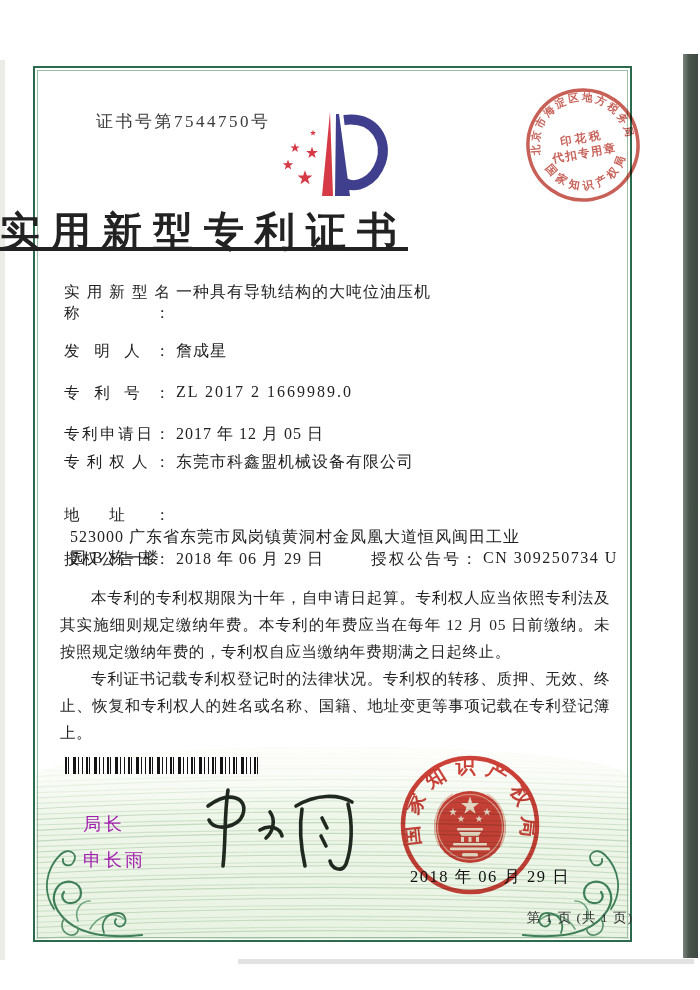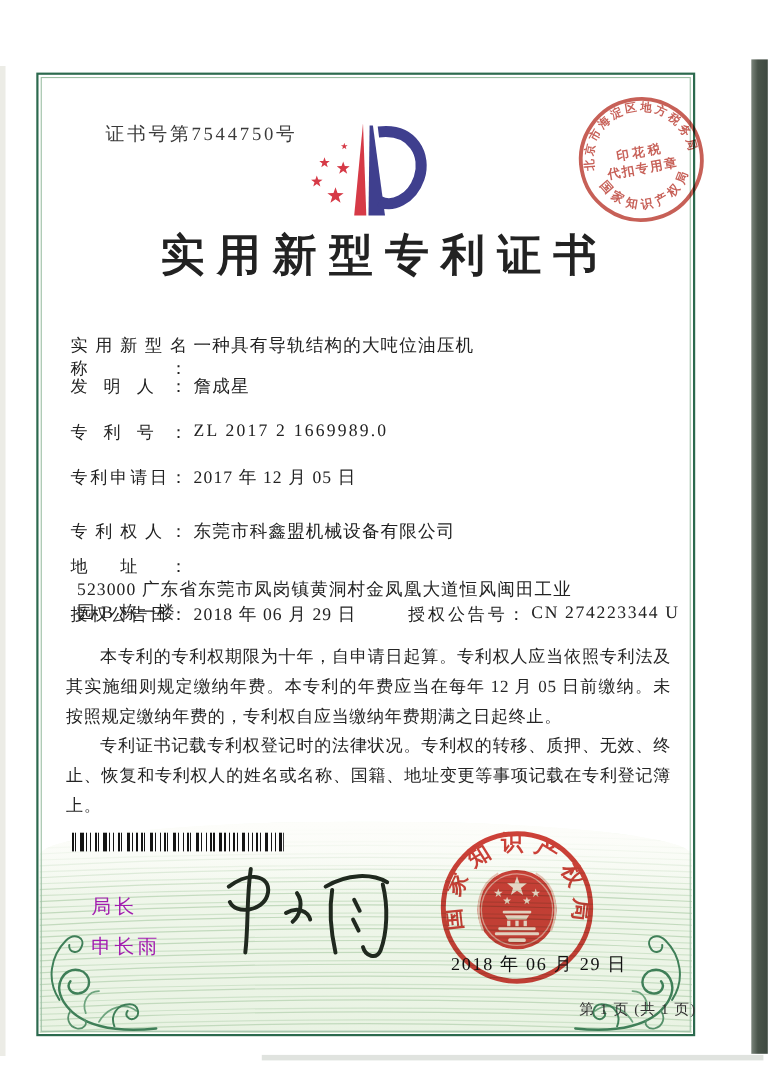--- a/index.html
+++ b/index.html
@@ -20,22 +20,22 @@
   
   #wave-panel{left:36px;top:747px;width:593px;height:192px;overflow:hidden;
     border-radius:48% 48% 0 0 / 16% 16% 0 0;
     background:linear-gradient(#fbfdf8,#eff6ea 35%,#e9f3e3);}
   #wave-fade{position:absolute;left:0;top:0;width:100%;height:70px;
     background:linear-gradient(#fdfdfa,rgba(253,253,250,0));}
 
   
   #cert-no{left:64px;top:110px;font-size:17px;letter-spacing:2.5px;color:#3a3a3a;margin-left:32px;}
   #logo{left:272px;top:98px;}
-  #title{left:0;right:0;top:204px;text-align:center;font-size:40px;font-weight:bold;
-    letter-spacing:11px;color:#222;}
+  #title{left:0;right:0;top:204px;font-size:40px;font-weight:bold;
+    letter-spacing:11px;color:#222;text-decoration:underline;}
 
   
   .field-row{position:absolute;left:64px;width:560px;font-size:16px;}
   .flabel{display:inline-block;width:106px;font-size:15.5px;text-align:justify;
     text-align-last:justify;vertical-align:top;color:#222;}
   .fvalue{display:inline-block;margin-left:6px;letter-spacing:1px;color:#222;vertical-align:top;}
   .fvalue.wrap{width:462px;line-height:21px;}
   .fgroup2{position:absolute;left:307px;top:0;white-space:nowrap;}
 
   
@@ -152,42 +152,42 @@
     <use href="#star" transform="translate(16,67) scale(0.55)"></use>
     <use href="#star" transform="translate(33,80) scale(0.78)"></use>
   </g>
   <polygon points="58,14 50,98 61,98" fill="#d63a47"></polygon>
   <polygon points="64,16 67,16 78,98 63,98" fill="#3f3f8e"></polygon>
   <path d="M72,22 C104,18 116,44 109,64 C102,84 84,91 73,85" fill="none" stroke="#3f3f8e" stroke-width="10"></path>
 </svg>
 
 <div class="abs" id="title">实用新型专利证书</div>
 
-<div class="field-row" style="top:304px">
+<div class="field-row" style="top:282px">
   <span class="flabel">实用新型名称：</span><span class="fvalue">一种具有导轨结构的大吨位油压机</span>
 </div>
 <div class="field-row" style="top:341px">
   <span class="flabel">发明人：</span><span class="fvalue">詹成星</span>
 </div>
 <div class="field-row" style="top:383px">
   <span class="flabel">专利号：</span><span class="fvalue" style="letter-spacing:2px">ZL 2017 2 1669989.0</span>
 </div>
 <div class="field-row" style="top:424px">
   <span class="flabel">专利申请日：</span><span class="fvalue">2017 年 12 月 05 日</span>
 </div>
-<div class="field-row" style="top:473px">
+<div class="field-row" style="top:452px">
   <span class="flabel">专利权人：</span><span class="fvalue">东莞市科鑫盟机械设备有限公司</span>
 </div>
 <div class="field-row" style="top:505px">
   <span class="flabel">地址：</span><span class="fvalue wrap">523000 广东省东莞市凤岗镇黄洞村金凤凰大道恒风闽田工业园 B 栋一楼</span>
 </div>
 <div class="field-row" style="top:549px">
   <span class="flabel">授权公告日：</span><span class="fvalue">2018 年 06 月 29 日</span>
   <span class="fgroup2">
-    <span class="flabel">授权公告号：</span><span class="fvalue" style="letter-spacing:1.5px">CN 274223344 U</span>
+    <span class="flabel">授权公告号：</span><span class="fvalue" style="letter-spacing:1.5px">CN 309250734 U</span>
   </span>
 </div>
 
 <div class="abs" id="body-text">
   <p>本专利的专利权期限为十年，自申请日起算。专利权人应当依照专利法及其实施细则规定缴纳年费。本专利的年费应当在每年 12 月 05 日前缴纳。未按照规定缴纳年费的，专利权自应当缴纳年费期满之日起终止。</p>
   <p>专利证书记载专利权登记时的法律状况。专利权的转移、质押、无效、终止、恢复和专利权人的姓名或名称、国籍、地址变更等事项记载在专利登记簿上。</p>
 </div>
 
 <div class="abs" id="barcode"></div>
 

